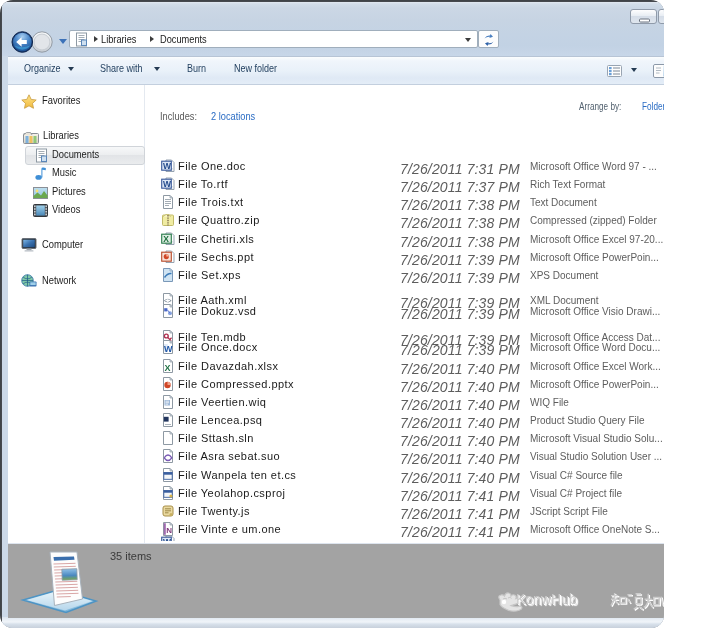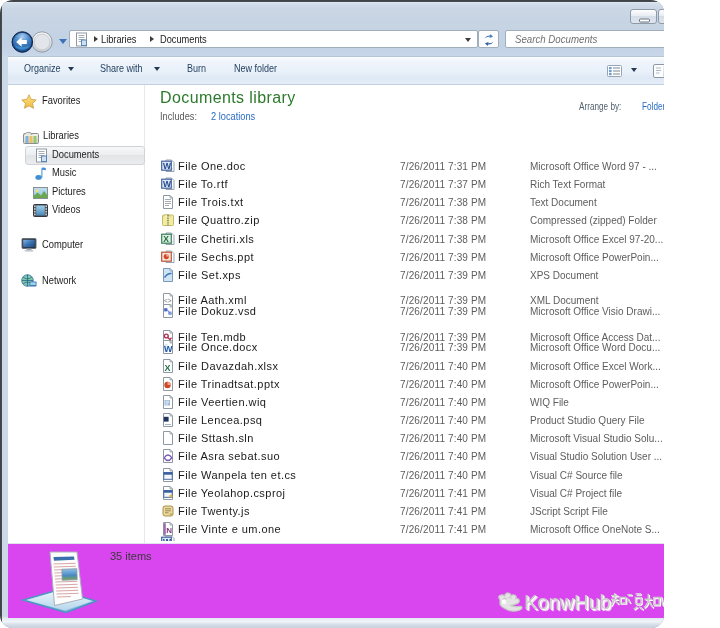--- a/index.html
+++ b/index.html
@@ -56,38 +56,38 @@
 #folderdd { position:absolute; left:496px; top:15px; font-size:10.5px; color:#2a6cc4; transform:scaleX(0.78); transform-origin:0 0; }
 #fdarr { position:absolute; left:530px; top:19px; width:0; height:0; border-left:4px solid transparent; border-right:4px solid transparent; border-top:4.5px solid #2a6cc4; }
 
 #colhdr { position:absolute; left:0; top:47px; width:553px; height:19px; background:#fff; font-size:11px; color:#41586f; }
 #colhdr .cl { position:absolute; top:4px; transform:scaleX(0.78); transform-origin:0 0; }
 .csep { position:absolute; top:1px; width:1px; height:16px; background:#e3e8ee; }
 #sortarr { position:absolute; left:312px; top:1px; width:0; height:0; border-left:3.5px solid transparent; border-right:3.5px solid transparent; border-bottom:3.5px solid #8a97a3; }
 
 .row { position:absolute; left:0; width:553px; height:18px; }
 .rname { position:absolute; left:32px; top:2px; font-size:11px; color:#1a1a1a; letter-spacing:0.45px; white-space:nowrap; }
-.rdate { position:absolute; left:254px; top:3px; font-size:10px; letter-spacing:0.15px; color:#5d5d5d; white-space:nowrap; }
+.rdate { position:absolute; left:254px; top:3px; font-size:14px; letter-spacing:0.15px; color:#5d5d5d; white-space:nowrap;font-style:italic; }
 .rtype { position:absolute; left:384px; top:3px; font-size:10px; color:#5d5d5d; white-space:nowrap; }
 .ric { position:absolute; left:15px; top:1px; width:14px; height:14px; }
 
 #sbar { position:absolute; left:692px; top:50px; width:13px; height:403px; background:#f1f2f4; }
 #sup { position:absolute; left:2px; top:3px; width:0; height:0; border-left:4.5px solid transparent; border-right:4.5px solid transparent; border-bottom:5px solid #505050; }
 #sdn { position:absolute; left:2px; top:395px; width:0; height:0; border-left:4.5px solid transparent; border-right:4.5px solid transparent; border-top:5px solid #505050; }
 #sthumb { position:absolute; left:0px; top:11px; width:13px; height:230px; border:1px solid #9aa3ad; border-radius:1px;
   background:linear-gradient(90deg,#f8f9fa,#eceded 40%,#dadcde 100%); }
 #sgrip { position:absolute; left:3px; top:110px; width:7px; height:8px;
   background:repeating-linear-gradient(180deg,#8f989f 0px,#8f989f 1px,transparent 1px,transparent 3px); }
 
-#details { position:absolute; left:6px; top:541px; width:706px; height:75px; background:#d946ef; border-top:1px solid #dde4ee; }
+#details { position:absolute; left:6px; top:541px; width:706px; height:75px; background:#a3a3a3; border-top:1px solid #dde4ee; }
 #items { position:absolute; left:102px; top:6px; font-size:11px; color:#3a3a3a; }
 #bigicon { position:absolute; left:12px; top:4px; }
 
 #wm { position:absolute; left:494px; top:586px; width:226px; height:40px; }
-#wmtext { position:absolute; left:30px; top:5px; font-size:20px; color:#cbcbcb;
+#wmtext { position:absolute; left:22px; top:5px; font-size:14px; color:#cbcbcb;
   text-shadow:1px 1px 0 #ffffff,2px 2px 1px #ffffff; white-space:nowrap; }
 #wmhanzi { position:absolute; left:116px; top:6px; }
 </style>
 </head>
 <body>
 <div id="stage">
  <div id="win">
   <div id="glass"></div>
   <div style="position:absolute;left:0;top:615px;width:716px;height:13px;background:linear-gradient(180deg,#dce5ef 0px,#eaf0f6 3px,#f0f4f9 5px,#d8e1eb 7px,#cbd4df 10px,#c2cad4 13px);"></div>
   <div class="cap" id="b-min">
@@ -141,27 +141,20 @@
       <span class="bsep" style="left:80px;"></span>
       <span class="bc" style="left:90px;">Documents</span>
       <span id="adrop"></span>
     </div>
     <div id="refresh">
       <svg style="position:absolute;left:3px;top:2px;" width="14" height="14" viewBox="0 0 14 14">
         <path d="M2.5 5.5 q2 -3.5 5.5 -3 l0.5 -1.5 2.5 2.8 -3.6 1.2 0.4 -1.3 q-3 -0.3 -5.3 1.8 z" fill="#4a7fc0"></path>
         <path d="M11.5 8.5 q-2 3.5 -5.5 3 l-0.5 1.5 -2.5 -2.8 3.6 -1.2 -0.4 1.3 q3 0.3 5.3 -1.8 z" fill="#2f62a8"></path>
       </svg>
     </div>
-    <div id="search">
-      <span class="ph">Search Documents</span>
-      <svg style="position:absolute;left:189px;top:3px;" width="13" height="13" viewBox="0 0 13 13">
-        <circle cx="5.2" cy="5.2" r="3.6" fill="none" stroke="#44618d" stroke-width="1.3"></circle>
-        <path d="M7.9 7.9 l3.2 3.2" stroke="#44618d" stroke-width="1.6"></path>
-      </svg>
-    </div>
   </div>
   <div id="toolbar">
     <span class="tbtxt" style="left:16px;">Organize</span>
         <span class="tbarr" style="left:60px;"></span>
     <span class="tbtxt" style="left:92px;">Share with</span>
         <span class="tbarr" style="left:146px;"></span>
     <span class="tbtxt" style="left:179px;">Burn</span>
     <span class="tbtxt" style="left:226px;">New folder</span>
     <svg style="position:absolute;left:599px;top:8px;" width="15" height="12" viewBox="0 0 15 12">
       <rect x="0.5" y="0.5" width="14" height="11" rx="1" fill="#fdfdfd" stroke="#98a4b2"></rect>
@@ -281,21 +274,20 @@
     </svg>
     <span class="sb" style="left:34px;top:153px;">Computer</span>
     <svg class="sbi" style="left:13px;top:189px;" width="16" height="14" viewBox="0 0 16 14">
       <circle cx="6.5" cy="6.5" r="5.8" fill="#7fc8a8" stroke="#2e6da4" stroke-width="0.8"></circle>
       <path d="M1 6.5 h11 M6.5 0.7 v11.6 M2.2 3.2 a7 7 0 0 0 8.6 0 M2.2 9.8 a7 7 0 0 1 8.6 0" fill="none" stroke="#1e5a8a" stroke-width="0.7"></path>
       <rect x="8.5" y="7.5" width="7" height="5" rx="0.8" fill="#3a72b0"></rect>
       <rect x="9.3" y="8.3" width="5.4" height="2.8" fill="#9fd0ea"></rect>
     </svg>
     <span class="sb" style="left:34px;top:189px;">Network</span>
     <div id="filearea">
-      <div id="libtitle">Documents library</div>
       <div id="libinc">Includes:<a>2 locations</a></div>
       <div id="arrange">Arrange by:</div>
       <div id="folderdd">Folder</div>
       <div id="fdarr"></div>
       <div class="row" style="top:73px;">
             <span class="ric"><svg width="14" height="14" viewBox="0 0 14 14">
                 <path d="M5 1 h5.5 l2.5 2.5 v9 h-8 z" fill="#fff" stroke="#8a98a8" stroke-width="0.9"></path>
                 <path d="M6.5 9.5 h5 M6.5 11 h5" stroke="#aab4be" stroke-width="0.7"></path>
                 <rect x="0.7" y="2.2" width="9.6" height="9" fill="#dde7f5" stroke="#3a5a9a" stroke-width="1.1"></rect>
                 <text x="1.9" y="9.8" font-size="8.5" font-weight="bold" fill="#234a8c" font-family="Liberation Sans">W</text>
@@ -422,21 +414,21 @@
             <span class="rdate">7/26/2011 7:40 PM</span>
             <span class="rtype">Microsoft Office Excel Work...</span>
           </div>
 <div class="row" style="top:291px;">
             <span class="ric"><svg width="14" height="14" viewBox="0 0 14 14">
                 <path d="M2.5 0.5 h6.5 l2.5 2.5 v10.5 h-9 z" fill="#fff" stroke="#8e99a3" stroke-width="1"></path>
                 <path d="M9 0.5 l2.5 2.5 h-2.5 z" fill="#dfe5ea" stroke="#8e99a3" stroke-width="0.7"></path>
                 <circle cx="6.5" cy="8" r="3.2" fill="#d04727"></circle>
                 <path d="M6.5 8 v-3.2 a3.2 3.2 0 0 1 3.2 3.2 z" fill="#f0a088"></path>
               </svg></span>
-            <span class="rname">File Trinadtsat.pptx</span>
+            <span class="rname">File Compressed.pptx</span>
             <span class="rdate">7/26/2011 7:40 PM</span>
             <span class="rtype">Microsoft Office PowerPoin...</span>
           </div>
 <div class="row" style="top:309px;">
             <span class="ric"><svg width="14" height="14" viewBox="0 0 14 14">
                 <path d="M2.5 0.5 h6.5 l2.5 2.5 v10.5 h-9 z" fill="#fff" stroke="#8e99a3" stroke-width="1"></path>
                 <path d="M9 0.5 l2.5 2.5 h-2.5 z" fill="#dfe5ea" stroke="#8e99a3" stroke-width="0.7"></path>
                 <rect x="3.5" y="5" width="5.5" height="5.5" fill="#9db8d8"></rect>
                 <path d="M4.5 6.2 h3.5 M4.5 7.7 h3.5 M4.5 9.2 h2.5" stroke="#fff" stroke-width="0.7"></path>
               </svg></span>

